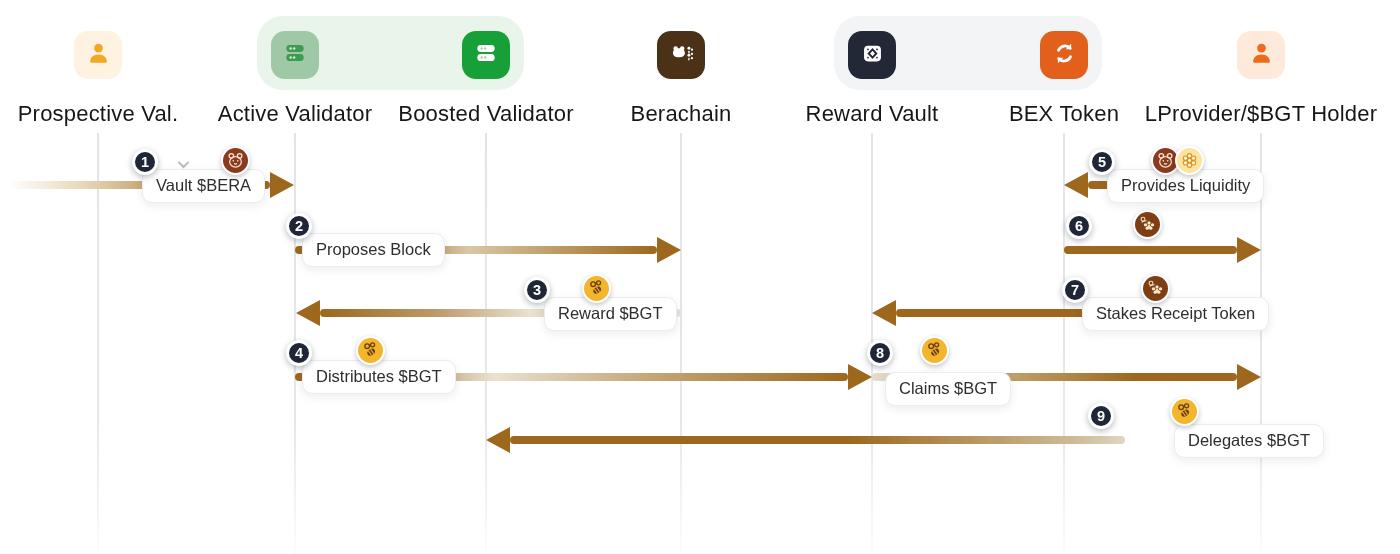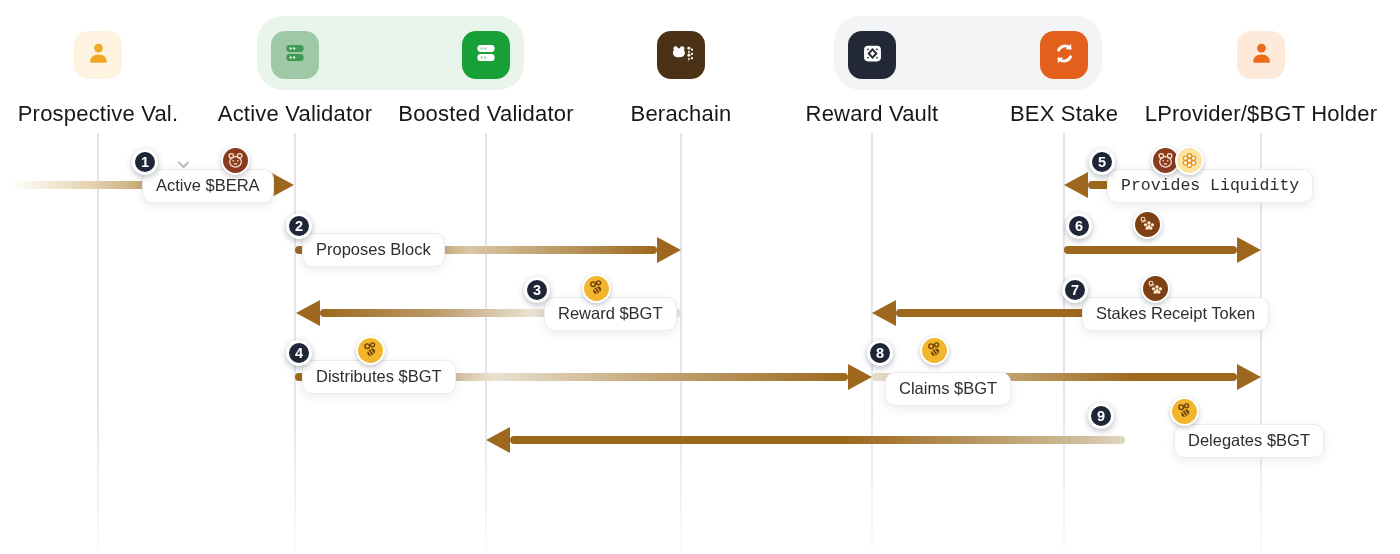--- a/index.html
+++ b/index.html
@@ -80,21 +80,21 @@
 
   .m4-line { left:295px;  top:373px; width:553px;
              background:linear-gradient(90deg,#9d681e 0%, #a87a34 16%, #e9e1d2 36%, #c6ab7c 62%, #9d681e 100%); }
   .m4-head { left:848px;  top:364px; }
   .m4-box  { left:302px;  top:360px; }
   .m4-badge{ left:286px;  top:340px; }
   .m4-tok  { left:356px;  top:336px; }
 
   .m5-line { left:1088px; top:181px; width:173px; background:#9d681e; }
   .m5-head { left:1064px; top:172px; }
-  .m5-box  { left:1107px; top:169px;font-family:Liberation Mono, monospace; }
+  .m5-box  { left:1107px; top:169px; }
   .m5-badge{ left:1089px; top:149px; }
   .m5-tok-a{ left:1151px; top:146px; }
   .m5-tok-b{ left:1175px; top:146px; }
 
   .m6-line { left:1064px; top:246px; width:173px; background:#9d681e; }
   .m6-head { left:1237px; top:237px; }
   .m6-box  { left:1084px; top:233px; }
   .m6-badge{ left:1066px; top:213px; }
   .m6-tok  { left:1133px; top:210px; }
 
@@ -214,39 +214,39 @@
           <path d="M12 12.8c-4.3 0-7.4 2.5-7.4 6.2 0 .9.7 1.2 1.6 1.2h11.6c.9 0 1.6-.3 1.6-1.2 0-3.7-3.1-6.2-7.4-6.2z"></path>
         </svg>
     </span>
   </div>
 
   <div class="actor-label al-1">Prospective Val.</div>
   <div class="actor-label al-3">Boosted Validator</div>
   <div class="actor-label al-2">Active Validator</div>
   <div class="actor-label al-4">Berachain</div>
   <div class="actor-label al-5">Reward Vault</div>
-  <div class="actor-label al-6">BEX Stake</div>
+  <div class="actor-label al-6">BEX Token</div>
   <div class="actor-label al-7">LProvider/$BGT Holder</div>
 
   <div class="lifeline ll-1"></div>
   <div class="lifeline ll-2"></div>
   <div class="lifeline ll-3"></div>
   <div class="lifeline ll-4"></div>
   <div class="lifeline ll-5"></div>
   <div class="lifeline ll-6"></div>
   <div class="lifeline ll-7"></div>
 
   <div class="arrow-line m1-line"></div>
   <div class="head head-r m1-head"></div>
   <span class="chevron m1-chev">
     <svg width="13" height="10" viewBox="0 0 13 10" fill="none">
         <path d="M2 2.5 L6.5 7 L11 2.5" stroke="#b7bac0" stroke-width="2" stroke-linecap="round"></path>
       </svg>
   </span>
-  <div class="msg-box m1-box">Active $BERA</div>
+  <div class="msg-box m1-box">Vault $BERA</div>
   <div class="num-badge m1-badge">1</div>
   <div class="token tk-bera m1-tok">
     <svg width="25" height="25" viewBox="0 0 30 30">
         <g fill="none" stroke="#f6e3cf" stroke-width="1.5">
           <circle cx="10" cy="9.3" r="2.7"></circle>
           <circle cx="20" cy="9.3" r="2.7"></circle>
           <ellipse cx="15" cy="16.6" rx="7" ry="6.2"></ellipse>
           <path d="M13.2 18.6q1.8 1.5 3.6 0"></path>
         </g>
         <g fill="#f6e3cf">

